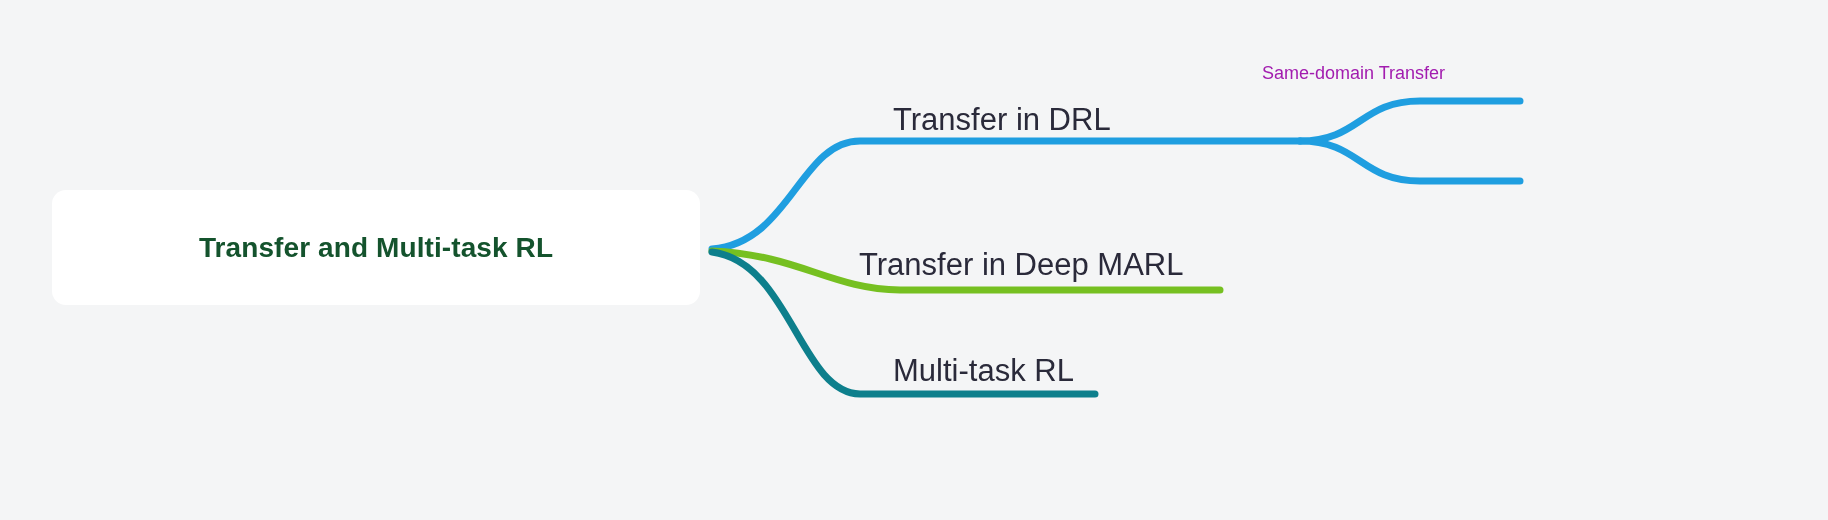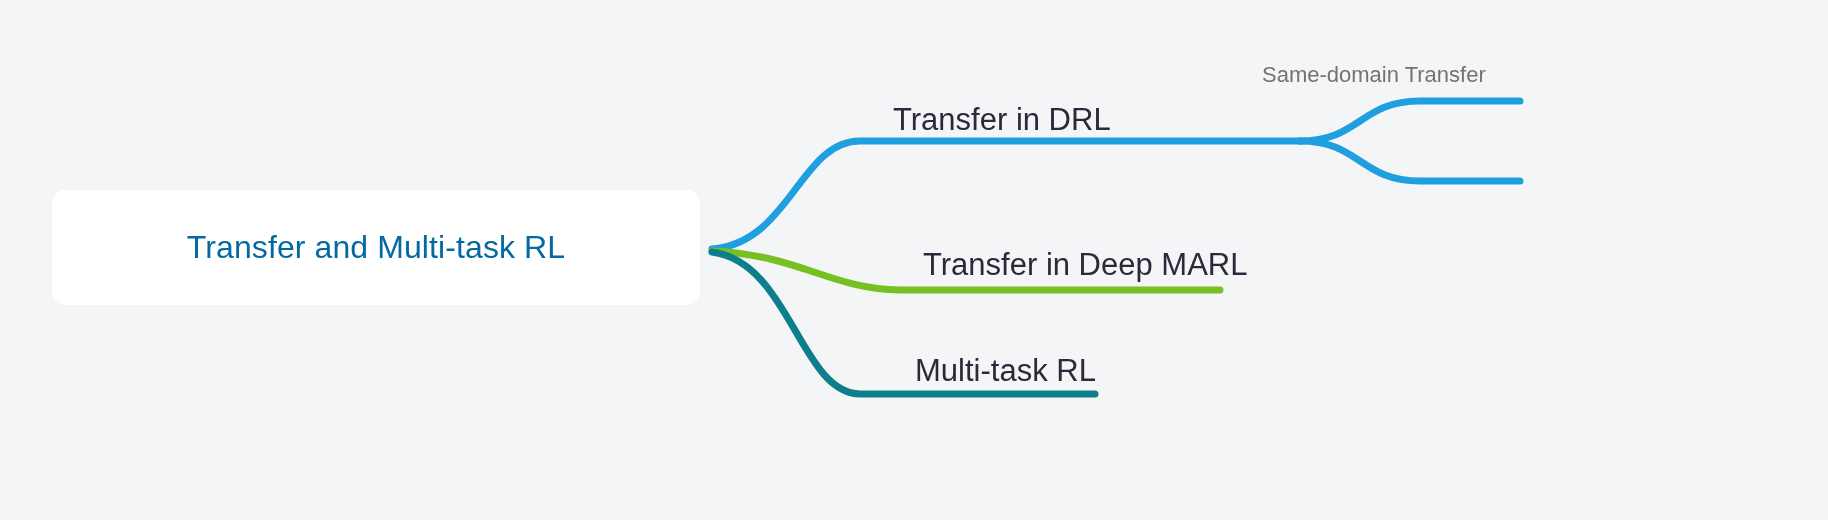--- a/index.html
+++ b/index.html
@@ -33,52 +33,52 @@
     width: 648px;
     height: 115px;
     background: #ffffff;
     border-radius: 14px;
     display: flex;
     align-items: center;
     justify-content: center;
     box-sizing: border-box;
   }
   .root-node-label {
-    font-size: 32px;
-    color: #0369a1;
+    font-size: 28px;
+    color: #14532d;
     letter-spacing: 0.1px;
     white-space: nowrap;
-    font-weight: 400;
+    font-weight: 700;
   }
   .node-label {
     position: absolute;
     font-size: 31px;
     color: #2a2a3a;
     white-space: nowrap;
     font-weight: 400;
     line-height: 1;
   }
   .leaf-label {
     position: absolute;
-    font-size: 22px;
-    color: #737373;
+    font-size: 18px;
+    color: #a21caf;
     white-space: nowrap;
     font-weight: 400;
     line-height: 1;
   }
   #label-transfer-drl {
     left: 893px;
     top: 104px;
   }
   #label-transfer-marl {
-    left: 923px;
+    left: 859px;
     top: 249px;
   }
   #label-multitask-rl {
-    left: 915px;
+    left: 893px;
     top: 355px;
   }
   #label-same-domain {
     left: 1262px;
     top: 64px;
   }
   #label-cross-domain {
     left: 1262px;
     top: 143px;
   }

